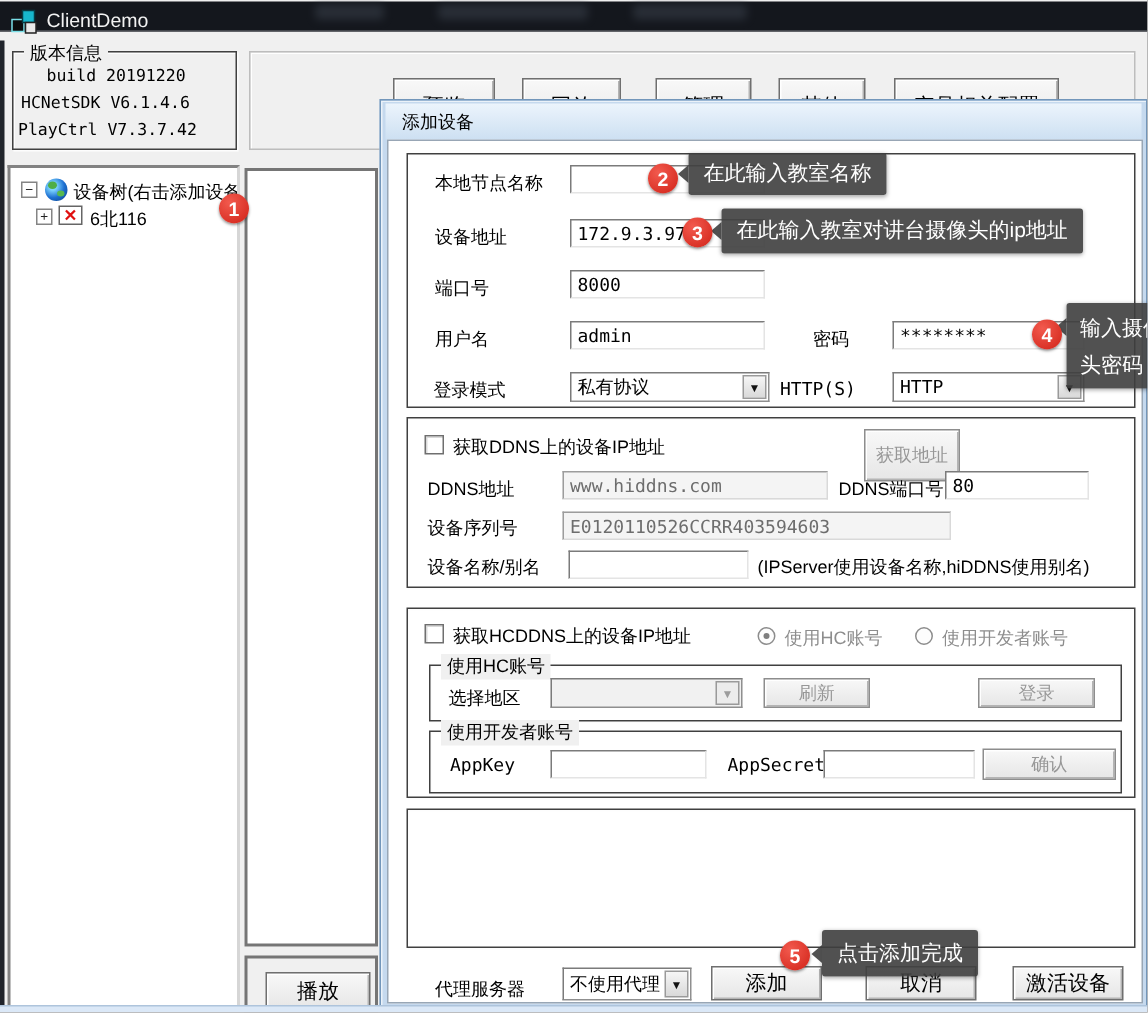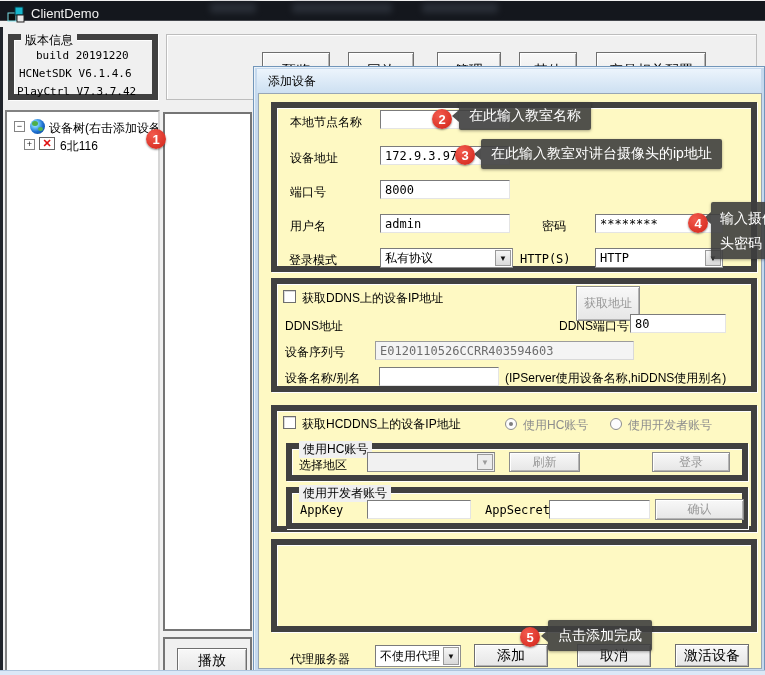--- a/index.html
+++ b/index.html
@@ -12,21 +12,21 @@
 
   
   .titlebar { left:0; top:1px; width:765px; height:20px; background:#14171d; border-bottom:1px solid #43464c; z-index:5;text-align:right; }
   .titlebar .title { position:absolute; left:31px; top:5px; color:#f2f2f2; font-size:13px; }
   .tb-blob { position:absolute; top:2px; height:10px; background:#3a414c; filter:blur(3px); opacity:.55; border-radius:3px; }
 
   .left-edge { left:0; top:27px; width:3px; height:643px; background:#20242b; z-index:4; }
   .bottom-strip { left:0; top:670px; width:765px; height:5px; background:#dbe8f7; border-top:1px solid #aec4dc; z-index:70; }
 
   
-  .groupbox { position:absolute; border:6px solid #404040; box-shadow:1px 1px 0 #fdfdfd inset, 1px 1px 0 #fdfdfd; }
+  .groupbox { position:absolute; border:1px solid #404040; box-shadow:1px 1px 0 #fdfdfd inset, 1px 1px 0 #fdfdfd; }
   .legend { position:absolute; top:-8px; left:7px; background:#f0f0f0; padding:0 4px; font-size:12px; white-space:nowrap; }
   .btn { position:absolute; display:flex; align-items:center; justify-content:center;
          background:linear-gradient(#f8f8f8,#e6e6e6); border:1px solid #6f6f6f;
          box-shadow:inset 1px 1px 0 #ffffff, inset -1px -1px 0 #b4b4b4; font-size:13px; white-space:nowrap; }
   .btn.big { font-size:14px; }
   .btn.dis { color:#979797; border-color:#8d8d8d; }
   .input { position:absolute; display:flex; align-items:center; padding:0 4px; overflow:hidden; white-space:nowrap;
            background:#fff; border:1px solid; border-color:#7b7b7b #e4e4e4 #e4e4e4 #7b7b7b;
            font-family:"DejaVu Sans Mono",monospace; font-size:12px; }
   .input.dis { background:#f4f4f4; color:#6d6d6d; border-color:#9c9c9c #d9d9d9 #d9d9d9 #9c9c9c; }
@@ -64,21 +64,21 @@
   .treelabel { position:absolute; white-space:nowrap; font-size:12px; }
 
   .mid-panel { left:163px; top:112px; width:89px; height:519px; background:#fff; border:2px solid #757575; z-index:2; }
   .play-panel { left:163px; top:637px; width:89px; height:38px; background:#f0f0f0; border:2px solid #757575; z-index:2; }
 
   
   .dialog { left:253px; top:66px; width:512px; height:606px; z-index:20;
             background:#c5d9ee; border:1px solid #7296ba; box-shadow:inset 1px 1px 0 rgba(255,255,255,.65); }
   .dlg-titlebar { position:absolute; left:3px; top:2px; right:3px; height:24px;
                   background:linear-gradient(#ecf4fc,#cde0f2); display:flex; align-items:center; padding-left:11px; font-size:12px; }
-  .dlg-client { position:absolute; left:4px; top:26px; width:504px; height:576px; background:#fef9c3; border:1px solid #98a6b5; overflow:hidden;padding-left:32px; }
+  .dlg-client { position:absolute; left:4px; top:26px; width:504px; height:576px; background:#ffffff; border:1px solid #98a6b5; overflow:hidden;padding-left:32px; }
 
   .lv { position:absolute; background:#fff; border:1px solid; border-color:#7b7b7b #e2e2e2 #e2e2e2 #7b7b7b; overflow:hidden; }
   .lv-header { position:absolute; left:0; top:0; right:0; height:14px; display:flex; }
   .lv-col { height:14px; background:#f2f2f2; border-right:1px solid #9e9e9e;
             box-shadow:inset 1px 1px 0 #fff, inset -1px -1px 0 #b8b8b8;
             font-size:11px; padding:0 0 0 4px; display:flex; align-items:center; white-space:nowrap; overflow:hidden; }
 
   
   .callout-circle { position:absolute; width:20px; height:20px; border-radius:50%; z-index:60;
                     background:radial-gradient(circle at 35% 30%, #f25a4e, #d93025 75%);
@@ -164,20 +164,21 @@
       <div class="combo" style="left:336px;top:154px;width:128px;height:20px">
         <span>HTTP</span>
         <span class="arrow">▼</span>
       </div>
 
       <div class="groupbox" style="left:12px;top:184px;width:486px;height:114px"></div>
       <div class="checkbox" style="left:24px;top:196px"></div>
       <span class="label" style="left:43px;top:196px">获取DDNS上的设备IP地址</span>
       <div class="btn dis" style="left:317px;top:192px;width:64px;height:35px;font-size:12px">获取地址</div>
       <span class="label" style="left:26px;top:224px">DDNS地址</span>
+      <div class="input dis" style="left:116px;top:220px;width:177px;height:19px">www.hiddns.com</div>
       <span class="label" style="left:300px;top:224px">DDNS端口号</span>
       <div class="input" style="left:371px;top:220px;width:96px;height:19px">80</div>
       <span class="label" style="left:26px;top:250px">设备序列号</span>
       <div class="input dis" style="left:116px;top:247px;width:259px;height:19px">E0120110526CCRR403594603</div>
       <span class="label" style="left:26px;top:276px">设备名称/别名</span>
       <div class="input" style="left:120px;top:273px;width:120px;height:19px"></div>
       <span class="label" style="left:246px;top:276px">(IPServer使用设备名称,hiDDNS使用别名)</span>
 
       <div class="groupbox" style="left:12px;top:311px;width:486px;height:127px"></div>
       <div class="checkbox" style="left:24px;top:322px"></div>

